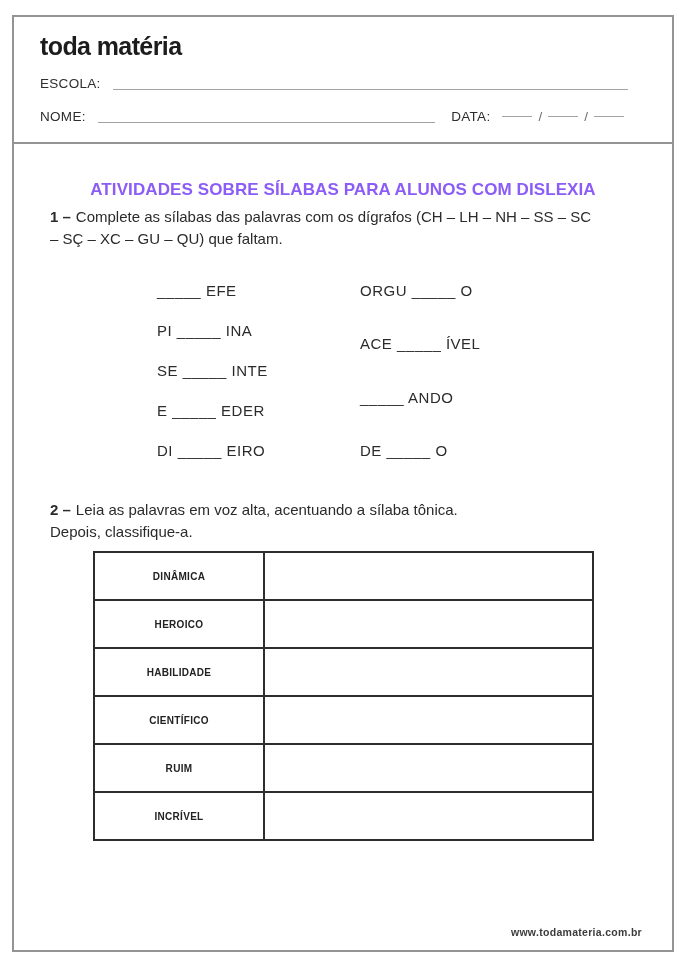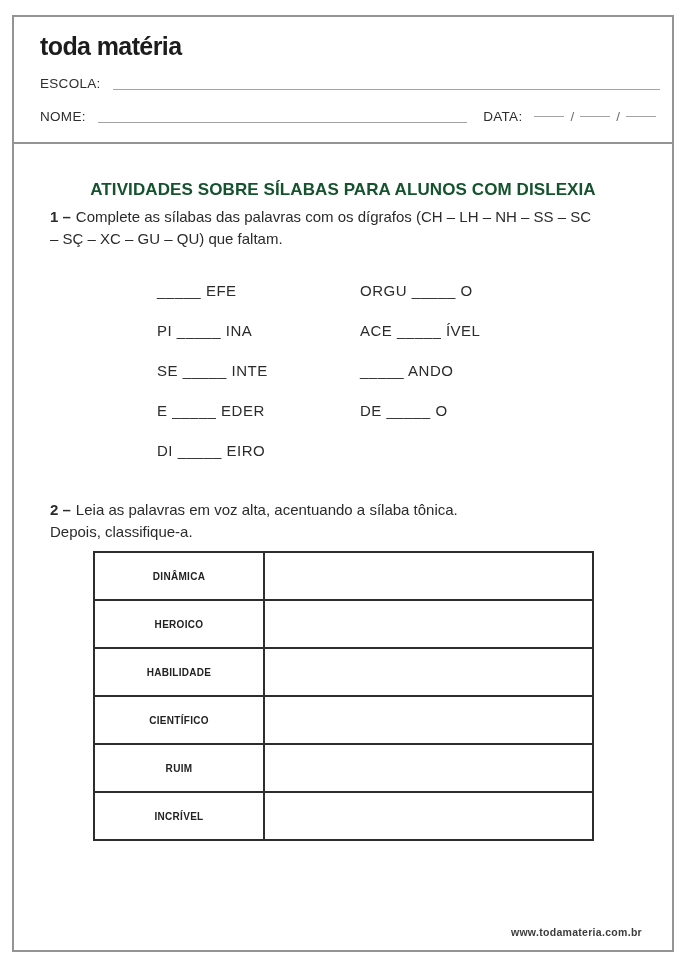--- a/index.html
+++ b/index.html
@@ -7,47 +7,47 @@
     width:685px;height:967px;position:relative;background:#ffffff;
     font-family:"Liberation Sans",sans-serif;color:#2b2b2b;
   }
   .sheet{
     position:absolute;left:12px;top:15px;width:662px;height:937px;
     border:2px solid #949494;box-sizing:border-box;background:#fff;
   }
   
   .header{
     height:127px;box-sizing:border-box;border-bottom:2px solid #949494;
-    padding:14px 12px 0 26px;
+    padding:14px 44px 0 26px;
   }
   .logo{
     font-size:25px;line-height:30px;font-weight:bold;letter-spacing:-0.6px;color:#1c1c1c;
   }
   .field-row{
     display:flex;align-items:flex-end;font-size:13.5px;line-height:17px;color:#2e2e2e;
   }
   .row-school{margin-top:14px;}
   .row-name{margin-top:16px;}
   .row-label{flex:none;letter-spacing:0.3px;}
   .fill-line{flex:1;height:1px;border-bottom:1.5px solid #a3a3a3;margin:0 0 2px 12px;}
   .date-group{display:flex;align-items:center;flex:none;margin-left:16px;}
   .date-label{margin-right:6px;letter-spacing:0.3px;}
   .date-blank{width:30px;height:1px;border-bottom:1.5px solid #a3a3a3;margin:0 4px 2px 6px;flex:none;}
   .date-slash{color:#6d6d6d;margin:0 0 0 2px;}
   
   .content{padding:0 36px;position:relative;}
   .title{
     margin:34px 0 0;text-align:center;font-size:17px;line-height:24px;
-    font-weight:bold;color:#14532d;letter-spacing:0.1px;
+    font-weight:bold;color:#8b5cf6;letter-spacing:0.1px;
   }
   .exercise-text{margin:4px 0 0;font-size:15px;line-height:22px;color:#2b2b2b;}
   .exercise-text b{margin-right:5px;}
   .pre-line{white-space:pre-line;}
   .word-columns{display:flex;margin:32px 0 0 107px;font-size:15px;}
-  .wcol{display:flex;flex-direction:column;}
+  .wcol{display:flex;flex-direction:column;justify-content:space-between;}
   .wcol-left{width:203px;flex:none;}
   .word-item{height:18px;line-height:18px;margin-bottom:22px;letter-spacing:0.5px;white-space:pre;}
   .ex2{margin-top:17px;}
   .class-table{border-collapse:collapse;margin:8px 0 0 43px;}
   .class-table td{border:2px solid #2d2d2d;}
   .word-cell{
     width:166px;height:44px;text-align:center;vertical-align:middle;
     font-weight:bold;font-size:10px;letter-spacing:0.3px;color:#222;
   }
   .answer-cell{width:325px;}

